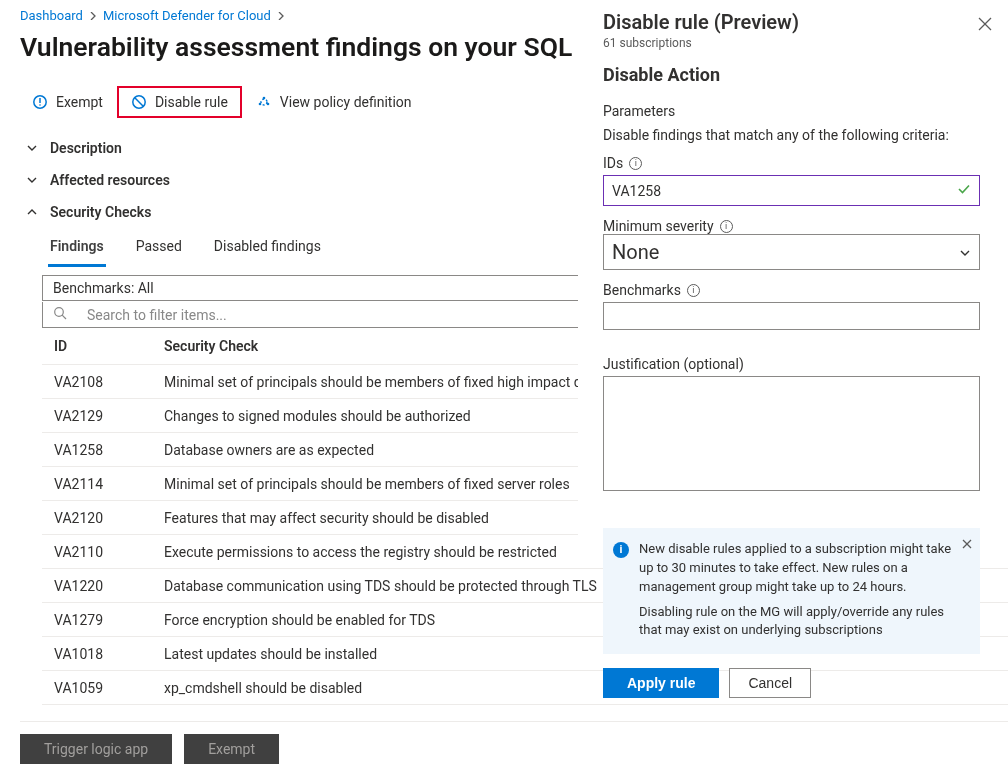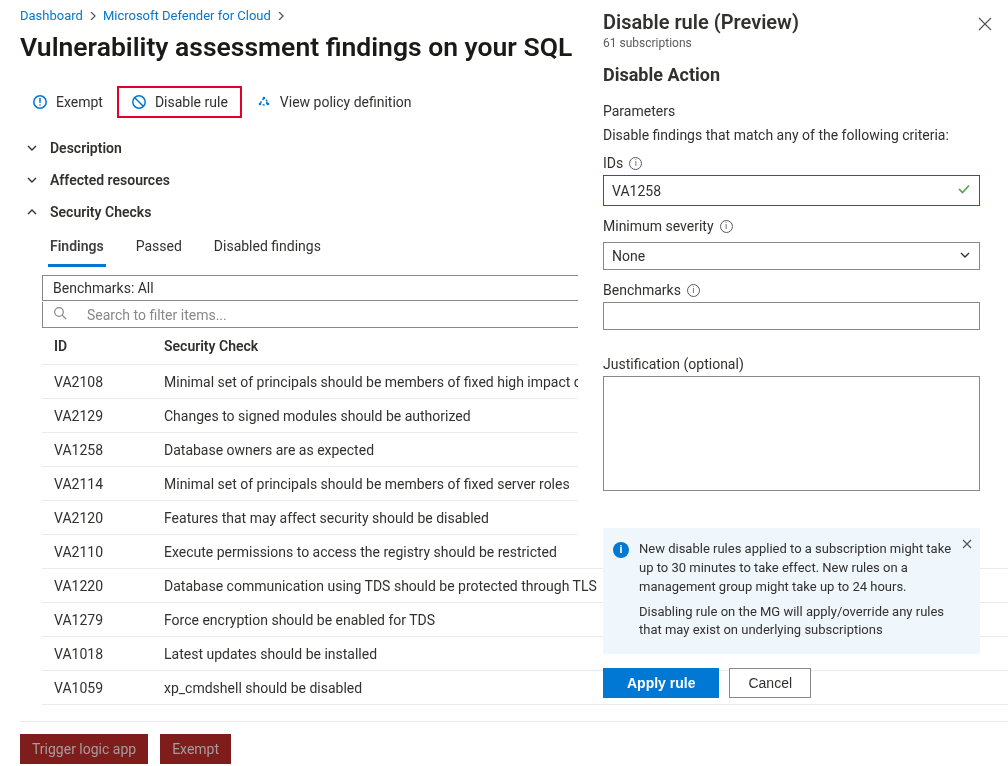--- a/index.html
+++ b/index.html
@@ -102,23 +102,23 @@
     border-bottom: 1px solid #edebe9;
     color: #323130;
   }
   .bottom-bar {
     margin: 16px 0 0 0;
     border-top: 1px solid #edebe9;
     padding: 12px 0 0 0;
     display:flex; gap:12px;
   }
   .btn-disabled {
-    background: #7f1d1d;
+    background: #404040;
     color: #a19f9d;
-    padding: 7px 12px;
+    padding: 7px 24px;
     font-size: 14px;
   }
 
   
   .panel {
     position: absolute;
     right: 0; top: 0;
     width: 430px; height: 564px;
     background: #fff;
     padding: 10px 28px 18px 24px;
@@ -138,23 +138,23 @@
     border:1px solid #6b2fb3;
     padding:5px 8px;
     margin-top:4px;
     display:flex;align-items:center;justify-content:space-between;
     font-size:14px;
   }
   .check { color:#4aa64a; font-size:16px; }
   .select-box {
     border:1px solid #8a8886;
     padding:5px 8px;
-    margin-top:8px;
+    margin-top:0;
     display:flex;align-items:center;justify-content:space-between;
-    font-size:14px;
+    font-size:20px;
     cursor:pointer;
   }
   .plain-input {
     border:1px solid #8a8886;
     padding:5px 8px; margin-top:4px;
     height:28px;
   }
   .textarea {
     border:1px solid #8a8886;
     margin-top:4px;

